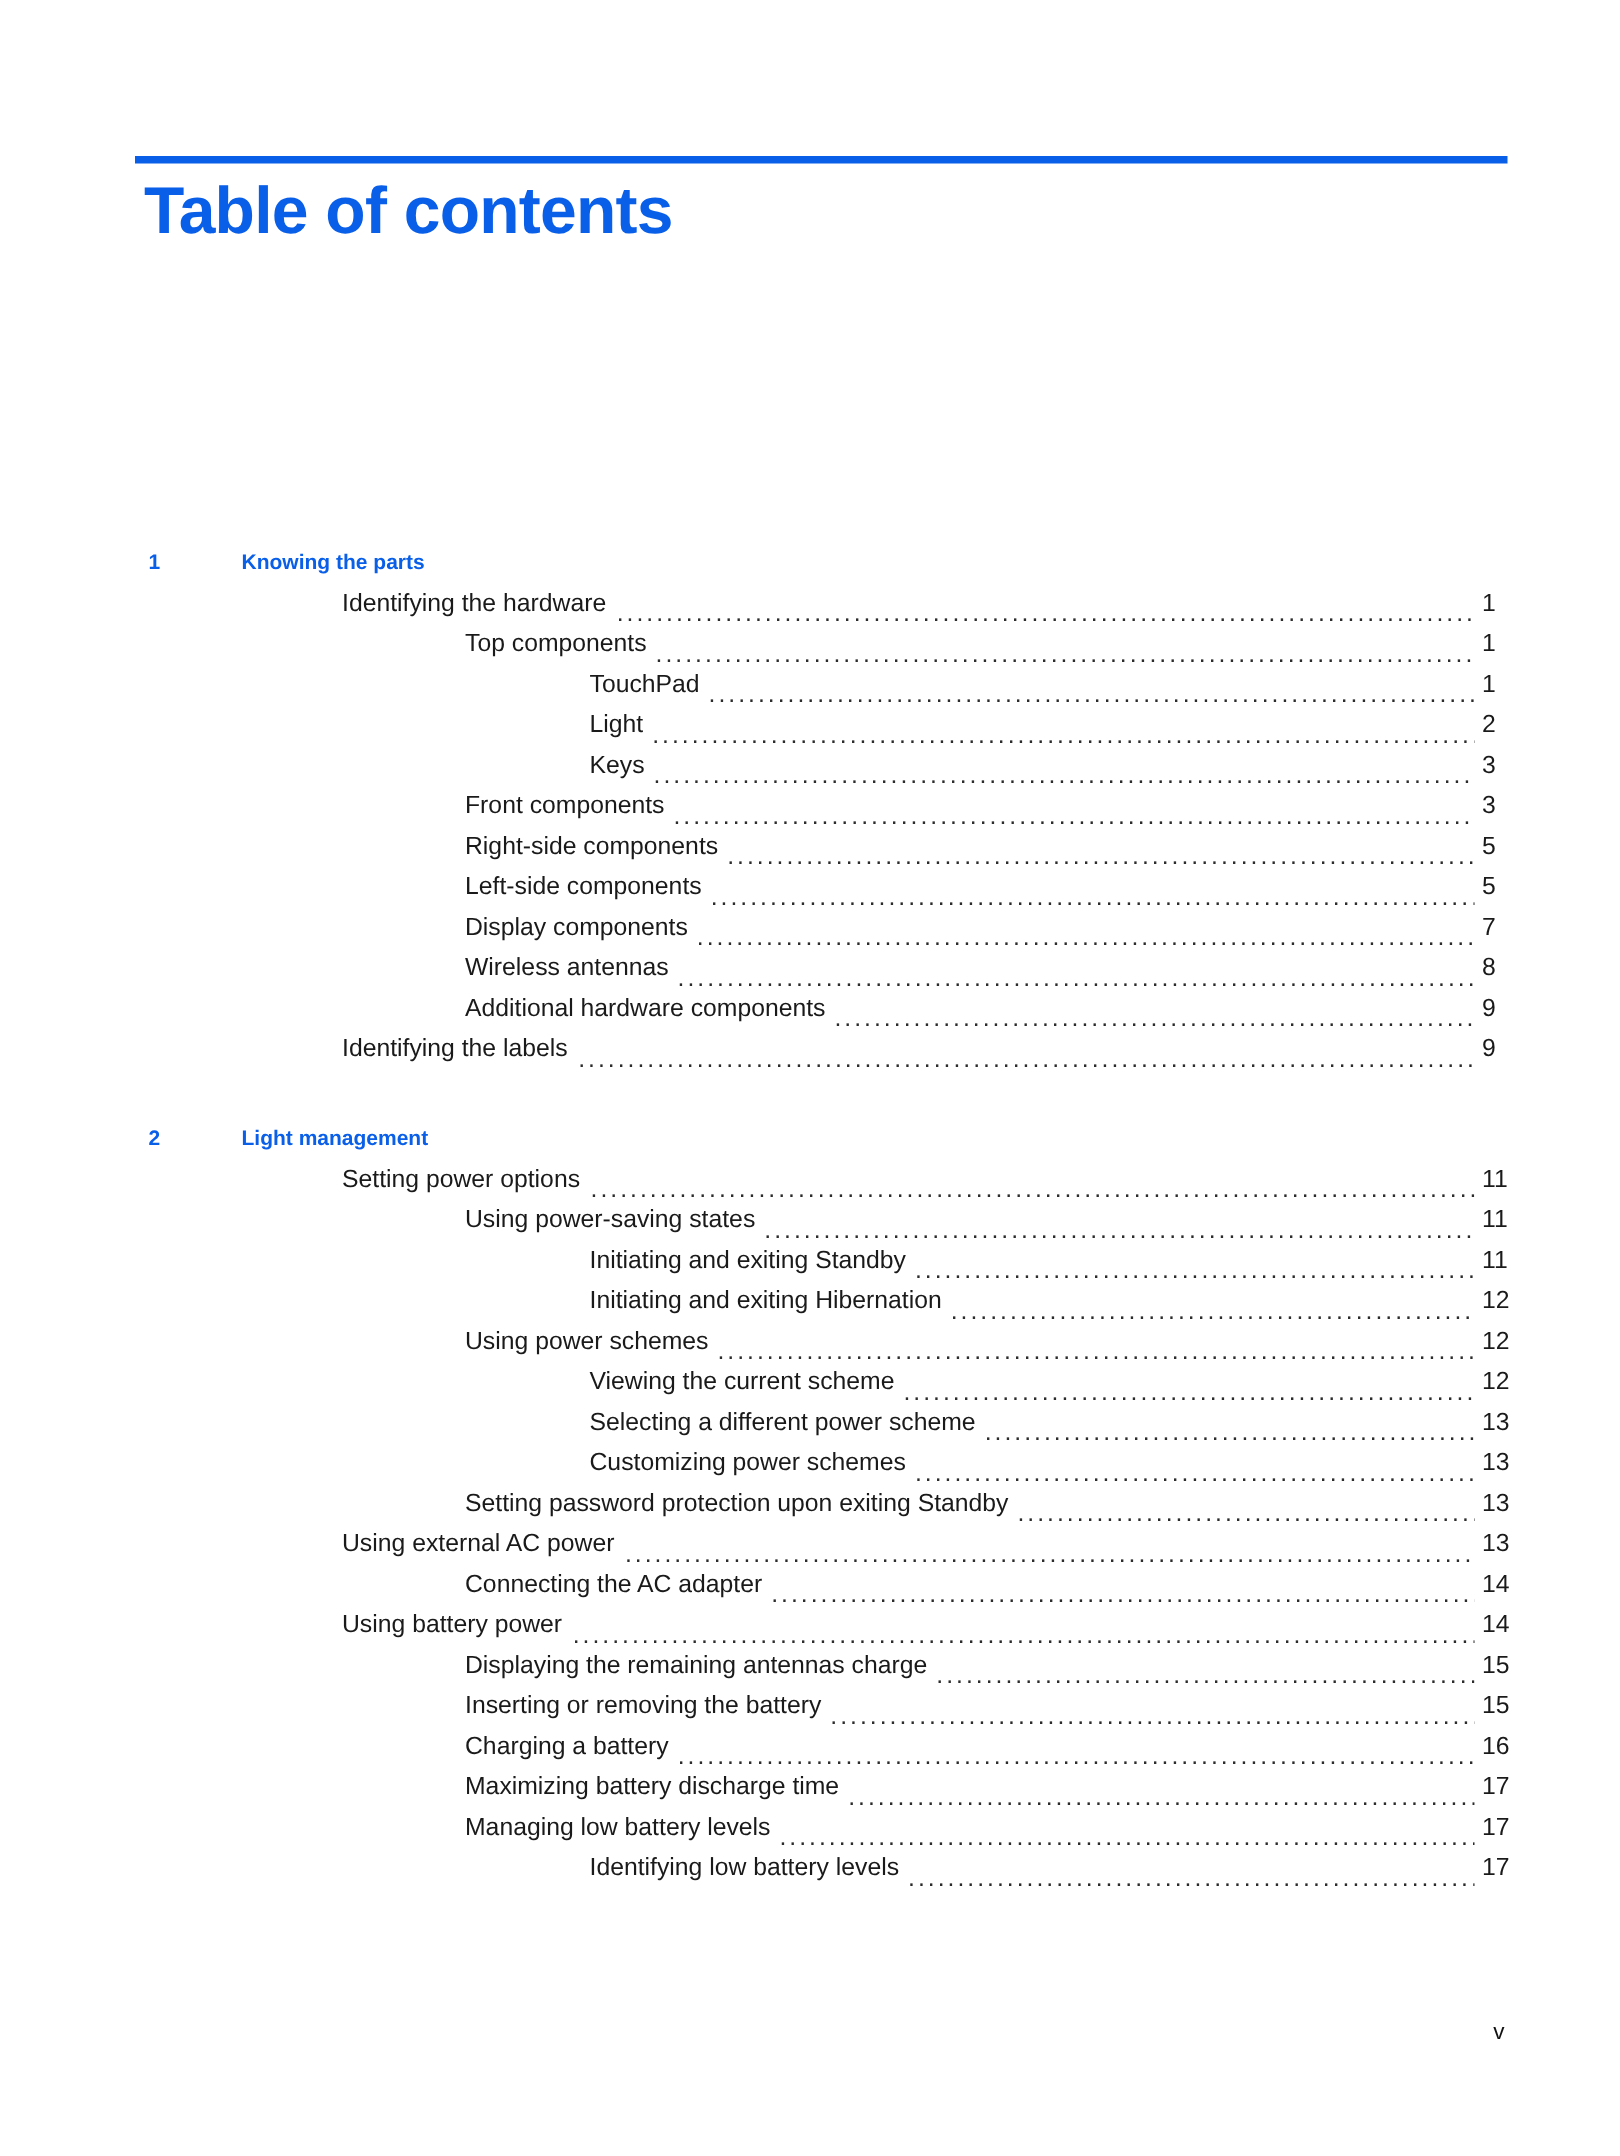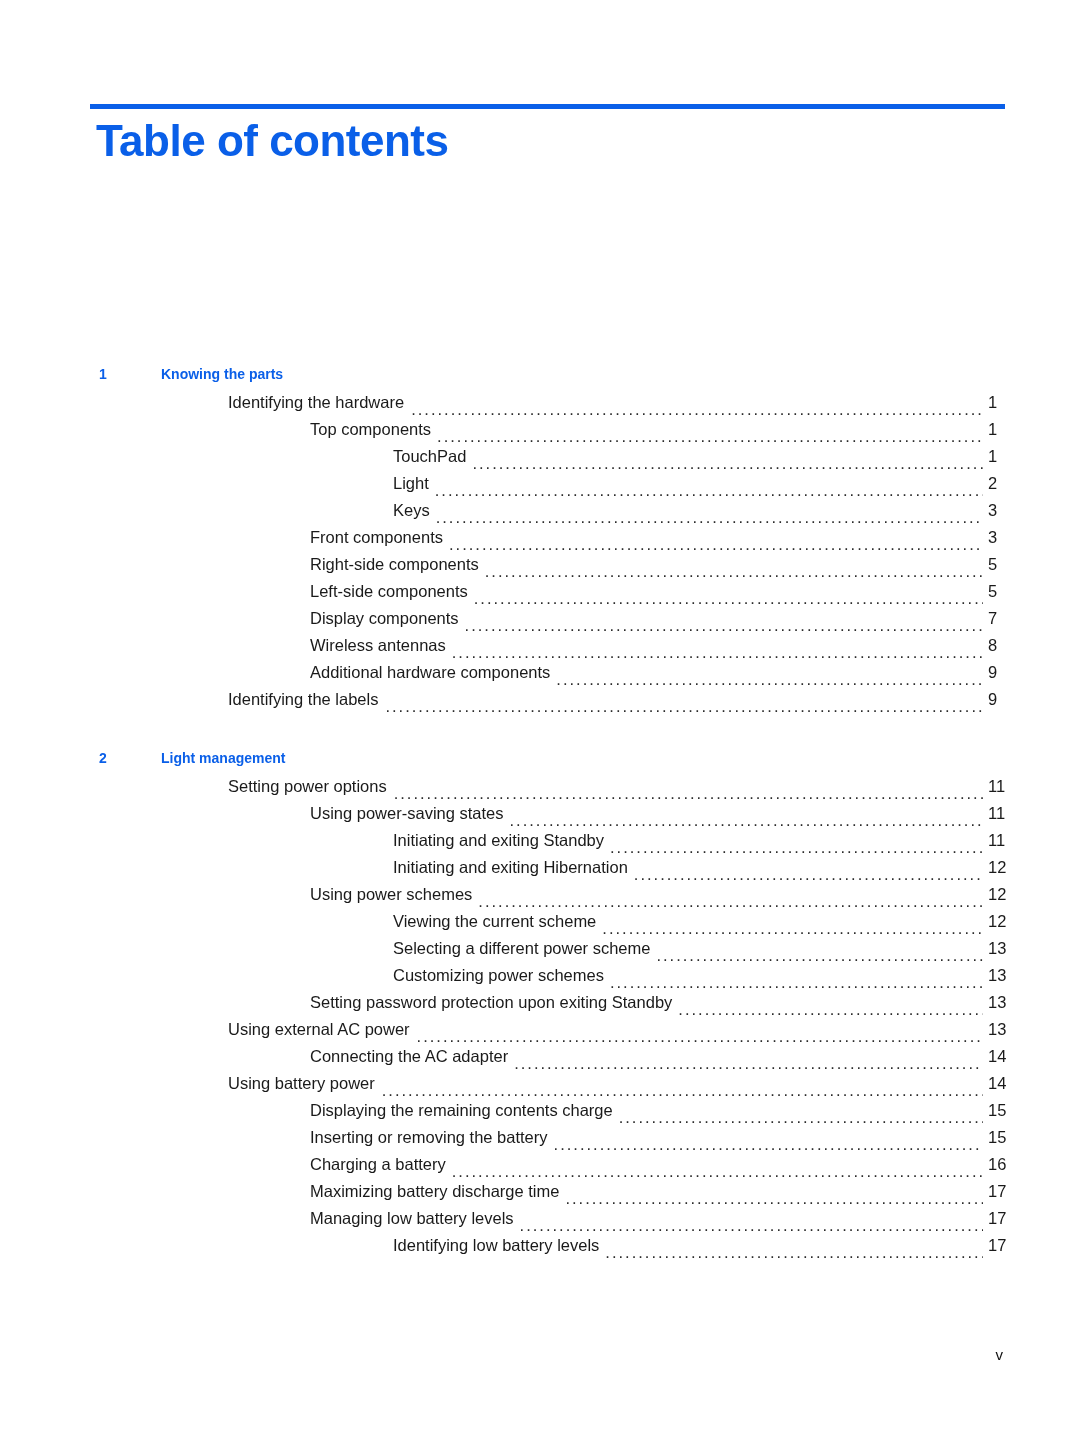--- a/index.html
+++ b/index.html
@@ -285,21 +285,21 @@
             <span class="etext">Connecting the AC adapter</span>
             <span class="leader"></span>
             <span class="pnum">14</span>
           </div>
           <div class="entry lvl1">
             <span class="etext">Using battery power</span>
             <span class="leader"></span>
             <span class="pnum">14</span>
           </div>
           <div class="entry lvl2">
-            <span class="etext">Displaying the remaining contents charge</span>
+            <span class="etext">Displaying the remaining antennas charge</span>
             <span class="leader"></span>
             <span class="pnum">15</span>
           </div>
           <div class="entry lvl2">
             <span class="etext">Inserting or removing the battery</span>
             <span class="leader"></span>
             <span class="pnum">15</span>
           </div>
           <div class="entry lvl2">
             <span class="etext">Charging a battery</span>

